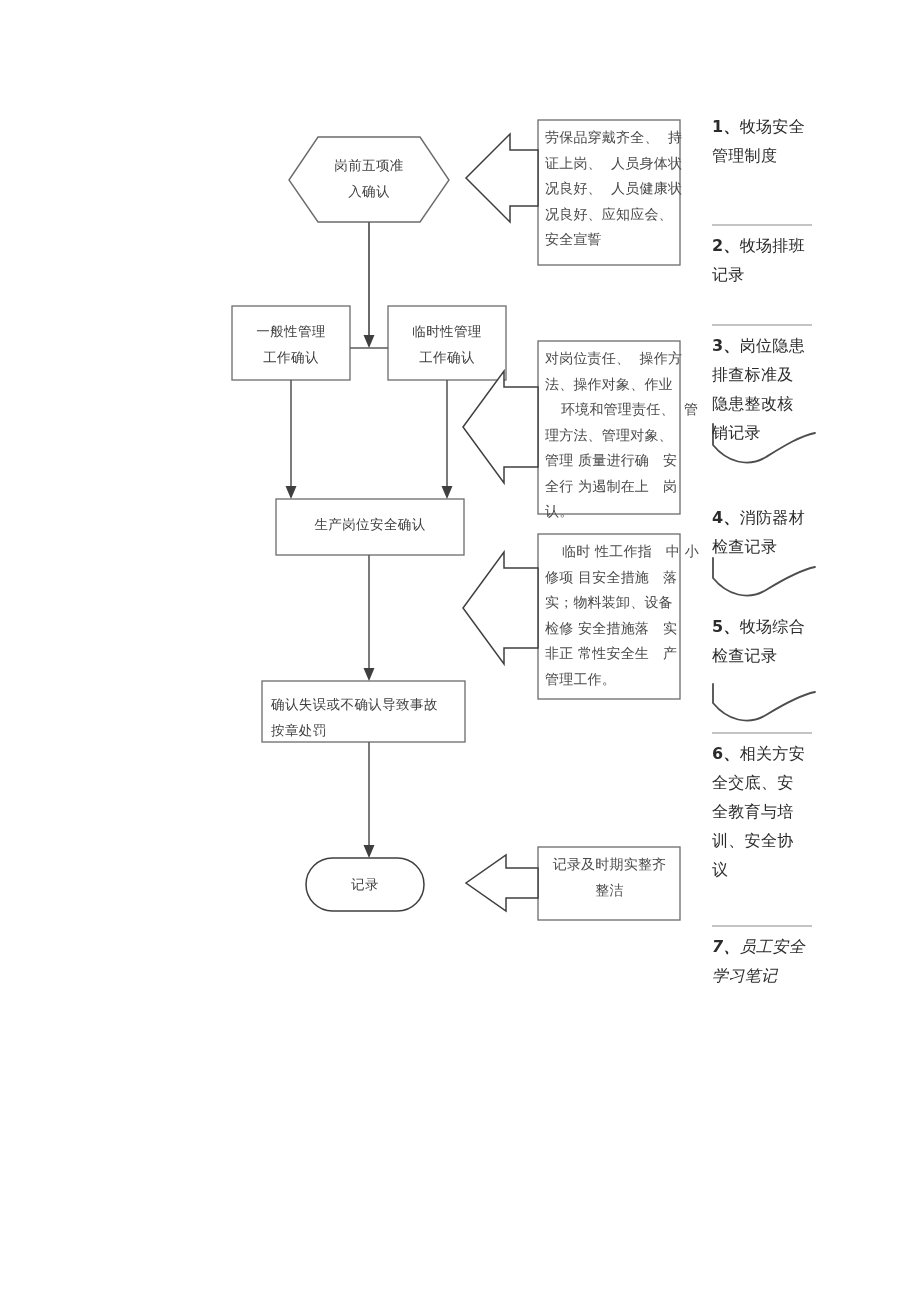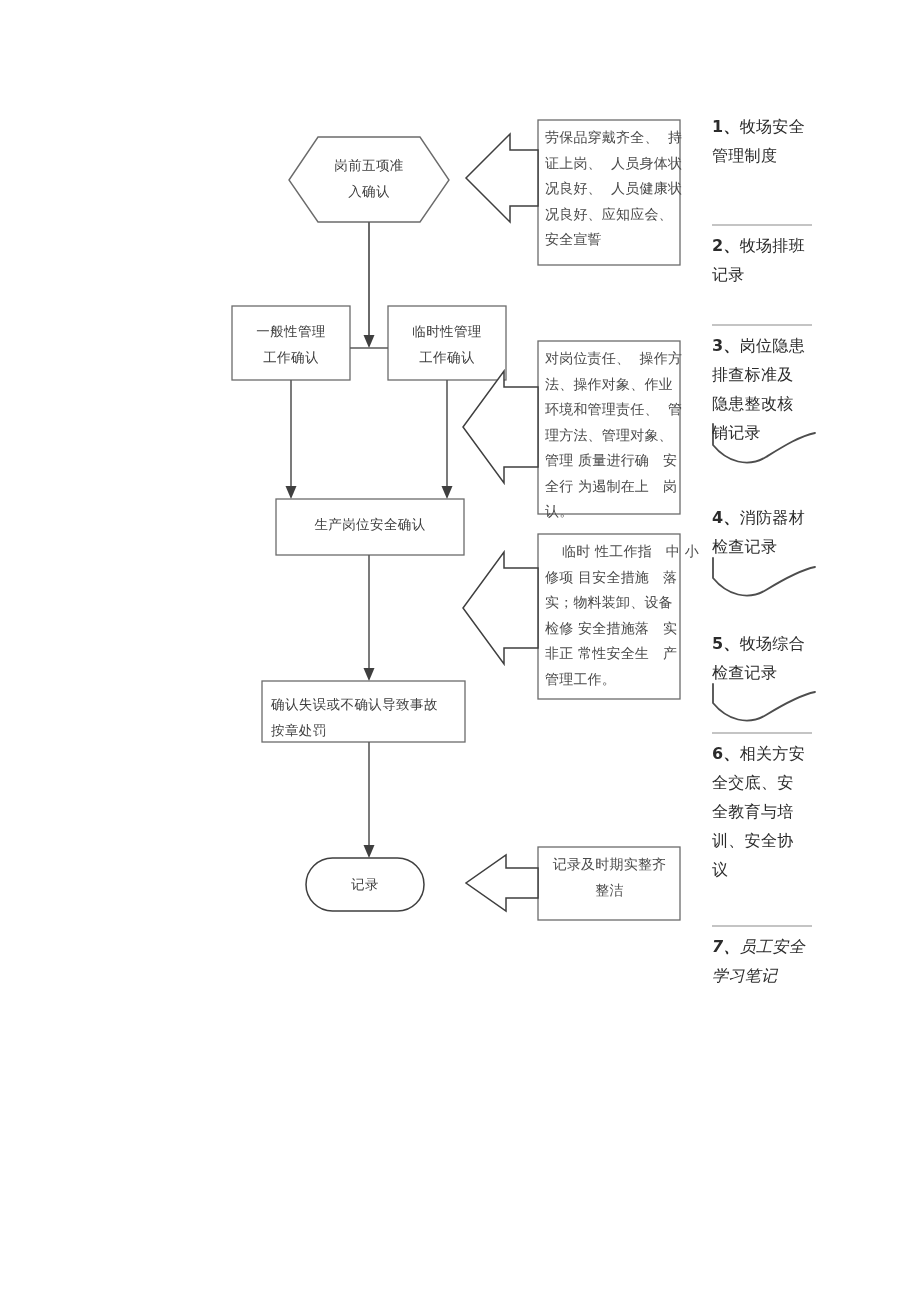--- a/index.html
+++ b/index.html
@@ -151,21 +151,21 @@
       <span class="ln" style="display: block; white-space: pre;">劳保品穿戴齐全、  持</span>
       <span class="ln" style="display: block; white-space: pre;">证上岗、  人员身体状</span>
       <span class="ln" style="display: block; white-space: pre;">况良好、  人员健康状</span>
       <span class="ln" style="display: block; white-space: pre;">况良好、应知应会、</span>
       <span class="ln" style="display: block; white-space: pre;">安全宣誓</span>
     </div>
 
   <div class="callout-text" style="left:545px; top:346px; width:132px;">
       <span class="ln" style="display: block; white-space: pre;">对岗位责任、  操作方</span>
       <span class="ln" style="display: block; white-space: pre;">法、操作对象、作业</span>
-      <span class="ln" style="display: block; white-space: pre;">环境和管理责任、  管</span>
+      <span class="ln" style="display: block; white-space: pre; margin-left: 16px;">环境和管理责任、  管</span>
       <span class="ln" style="display: block; white-space: pre;">理方法、管理对象、</span>
       <span class="ln" style="display: block; white-space: pre;">管理 质量进行确   安</span>
       <span class="ln" style="display: block; white-space: pre;">全行 为遏制在上   岗</span>
       <span class="ln" style="display: block; white-space: pre;">认。</span>
     </div>
 
   <div class="callout-text" style="left:545px; top:539px; width:132px;">
       <span class="ln" style="display: block; white-space: pre; margin-left: 17px;">临时 性工作指   中 小</span>
       <span class="ln" style="display: block; white-space: pre;">修项 目安全措施   落</span>
       <span class="ln" style="display: block; white-space: pre;">实；物料装卸、设备</span>
@@ -185,21 +185,21 @@
     </div>
     <div class="doc-item" style="top:119px;">
       <span class="num">2、</span><span><span>牧场排班</span><br><span>记录</span></span>
     </div>
     <div class="doc-item" style="top:219px;">
       <span class="num">3、</span><span><span>岗位隐患</span><br><span>排查标准及</span><br><span>隐患整改核</span><br><span>销记录</span></span>
     </div>
     <div class="doc-item" style="top:391px;">
       <span class="num">4、</span><span><span>消防器材</span><br><span>检查记录</span></span>
     </div>
-    <div class="doc-item" style="top:517px;">
+    <div class="doc-item" style="top:500px;">
       <span class="num">5、</span><span><span>牧场综合</span><br><span>检查记录</span></span>
     </div>
     <div class="doc-item" style="top:627px;">
       <span class="num">6、</span><span><span>相关方安</span><br><span>全交底、安</span><br><span>全教育与培</span><br><span>训、安全协</span><br><span>议</span></span>
     </div>
     <div class="doc-item" style="top:820px;font-style:italic;">
       <span class="num">7、</span><span><span>员工安全</span><br><span>学习笔记</span></span>
     </div>
   </div>
 

